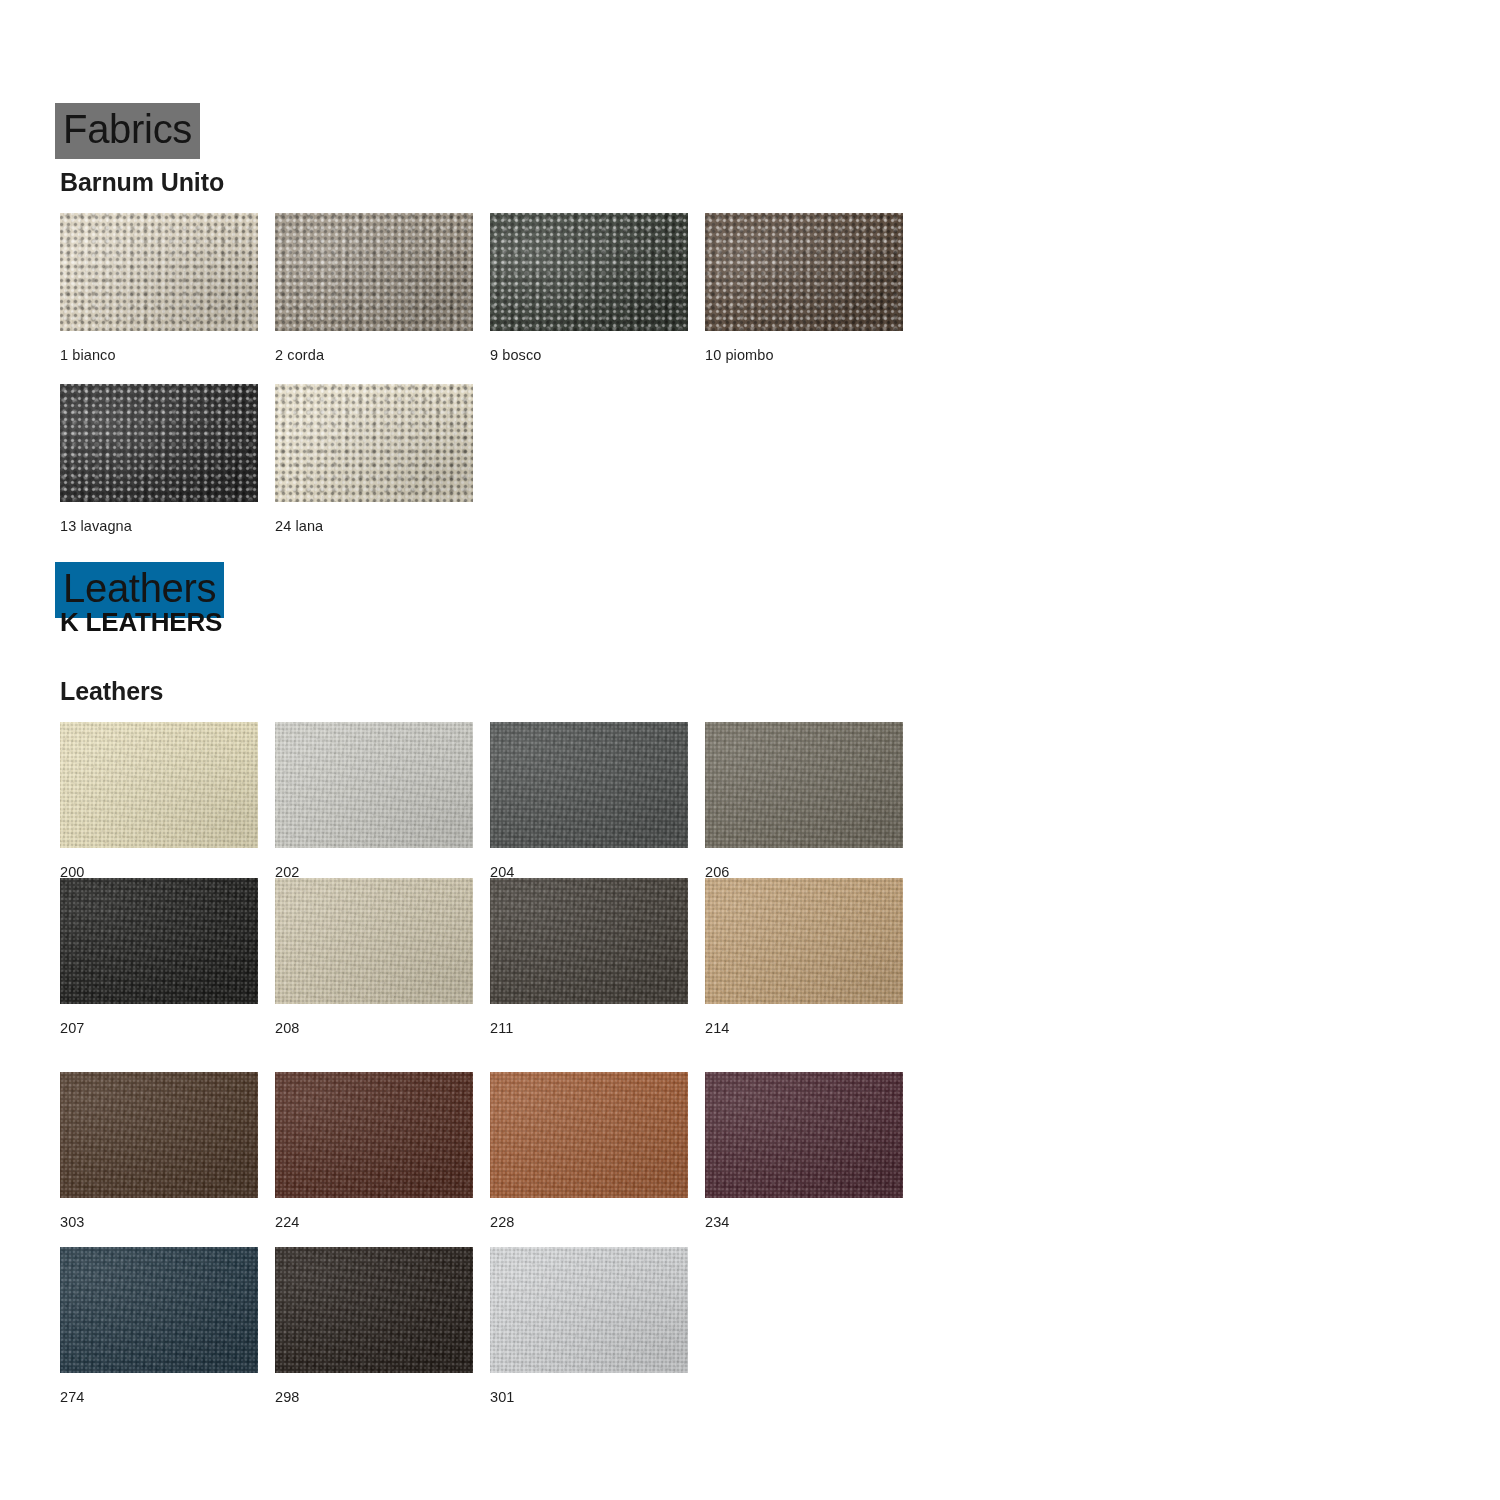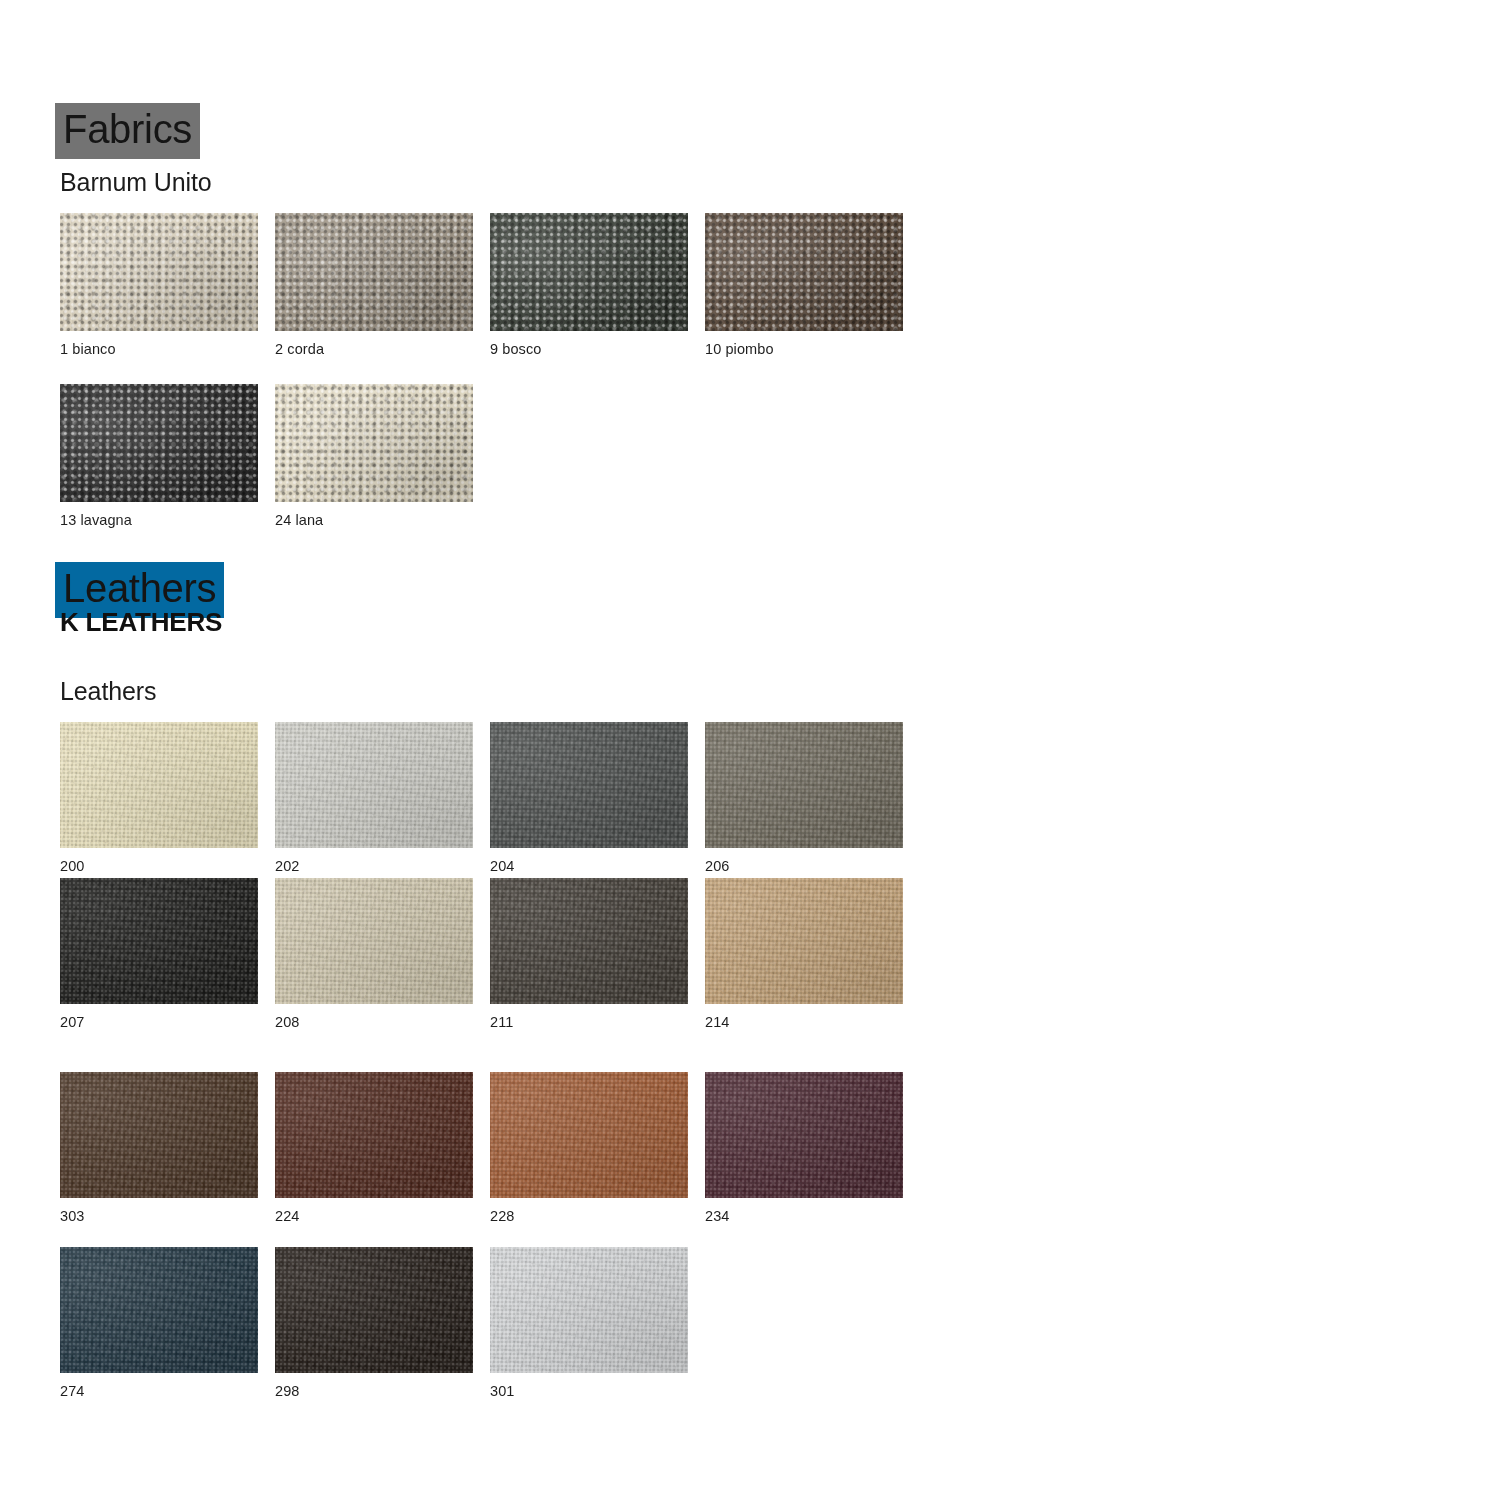--- a/index.html
+++ b/index.html
@@ -35,21 +35,21 @@
     color: #151515;
     background: #ebebeb;
     padding: 6px 8px 10px 8px;
     white-space: nowrap;
   }
 
   .group-head {
     position: absolute;
     left: 60px;
     font-size: 25px;
-    font-weight: 400;
+    font-weight: 700;
     color: #1c1c1c;
     white-space: nowrap;
     letter-spacing: -0.1px;
   }
 
   .brand-head {
     position: absolute;
     left: 60px;
     font-size: 26px;
     font-weight: 700;
@@ -73,21 +73,21 @@
     position: relative;
     overflow: hidden;
   }
   .fabric .swatch-img { height: 118px; }
   .leather .swatch-img { height: 126px; }
 
   .swatch-label {
     font-size: 14.5px;
     line-height: 1;
     color: #1f1f1f;
-    margin-top: 11px;
+    margin-top: 17px;
     letter-spacing: 0.1px;
     white-space: nowrap;
   }
 
   
   .tex {
     position: absolute;
     inset: 0;
   }
   .tex-boucle::before,

